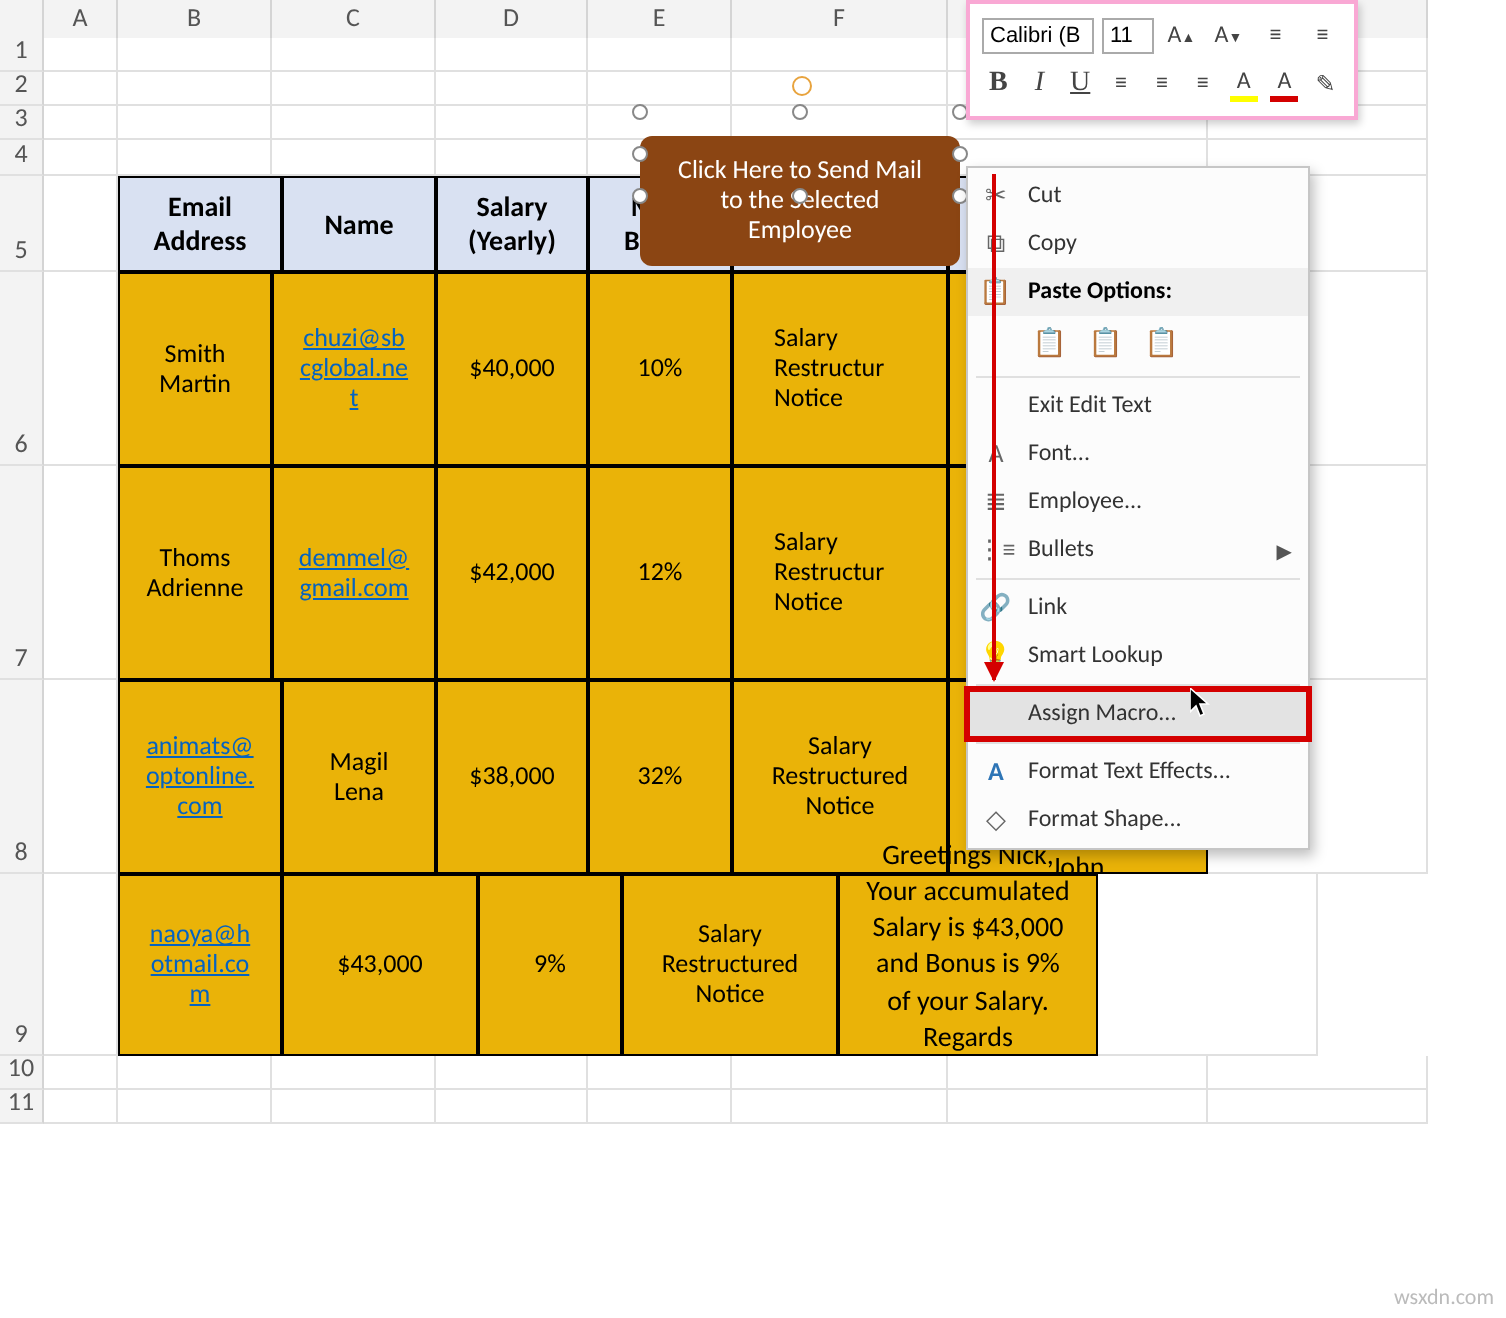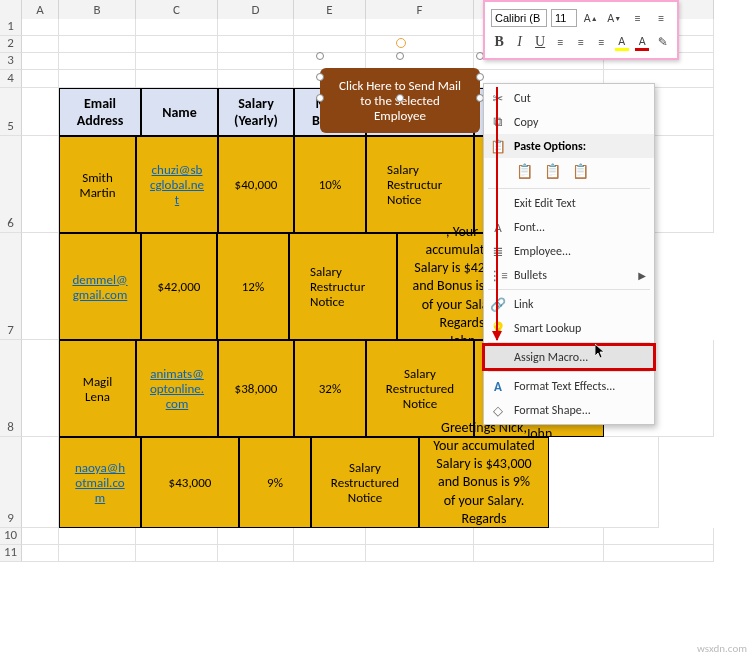--- a/index.html
+++ b/index.html
@@ -143,38 +143,39 @@
       <div class="table-cell" style="width:72px;height:97px">10%</div>
       <div class="table-cell" style="width:108px;height:97px;text-align:left;padding-left:20px;justify-content:flex-start">Salary<br>Restructur<br>Notice</div>
       <div class="table-cell body-cell" style="width:130px;height:97px;white-space:pre-line">, Your accumulated Salary is $40,000 and Bonus is 10% of your Salary.
 Regards
 John</div>
       <div class="cell" style="width:110px;height:97px"></div>
     </div>
 
     <div class="grid-row">
       <div class="cell" style="width:37px;height:107px"></div>
+      <div class="table-cell" style="width:77px;height:107px">Thoms Adrienne</div>
       <div class="table-cell" style="width:82px;height:107px">
           <span class="email-link">demmel@gmail.com</span>
         </div>
       <div class="table-cell" style="width:76px;height:107px">$42,000</div>
       <div class="table-cell" style="width:72px;height:107px">12%</div>
       <div class="table-cell" style="width:108px;height:107px;text-align:left;padding-left:20px;justify-content:flex-start">Salary<br>Restructur<br>Notice</div>
       <div class="table-cell body-cell" style="width:130px;height:107px;white-space:pre-line">, Your accumulated Salary is $42,000 and Bonus is 12% of your Salary.
 Regards
 John</div>
       <div class="cell" style="width:110px;height:107px"></div>
     </div>
 
     <div class="grid-row">
       <div class="cell" style="width:37px;height:97px"></div>
-      <div class="table-cell" style="width:77px;height:97px">Magil Lena</div>
       <div class="table-cell" style="width:82px;height:97px">
           <span class="email-link">animats@optonline.com</span>
         </div>
+      <div class="table-cell" style="width:77px;height:97px">Magil Lena</div>
       <div class="table-cell" style="width:76px;height:97px">$38,000</div>
       <div class="table-cell" style="width:72px;height:97px">32%</div>
       <div class="table-cell" style="width:108px;height:97px">Salary Restructured Notice</div>
       <div class="table-cell body-cell" style="width:130px;height:97px;white-space:pre-line">our accumulated Salary is $38,000 and Bonus is 15% of your Salary.
 Regards
 John</div>
       <div class="cell" style="width:110px;height:97px"></div>
     </div>
 
     <div class="grid-row">

